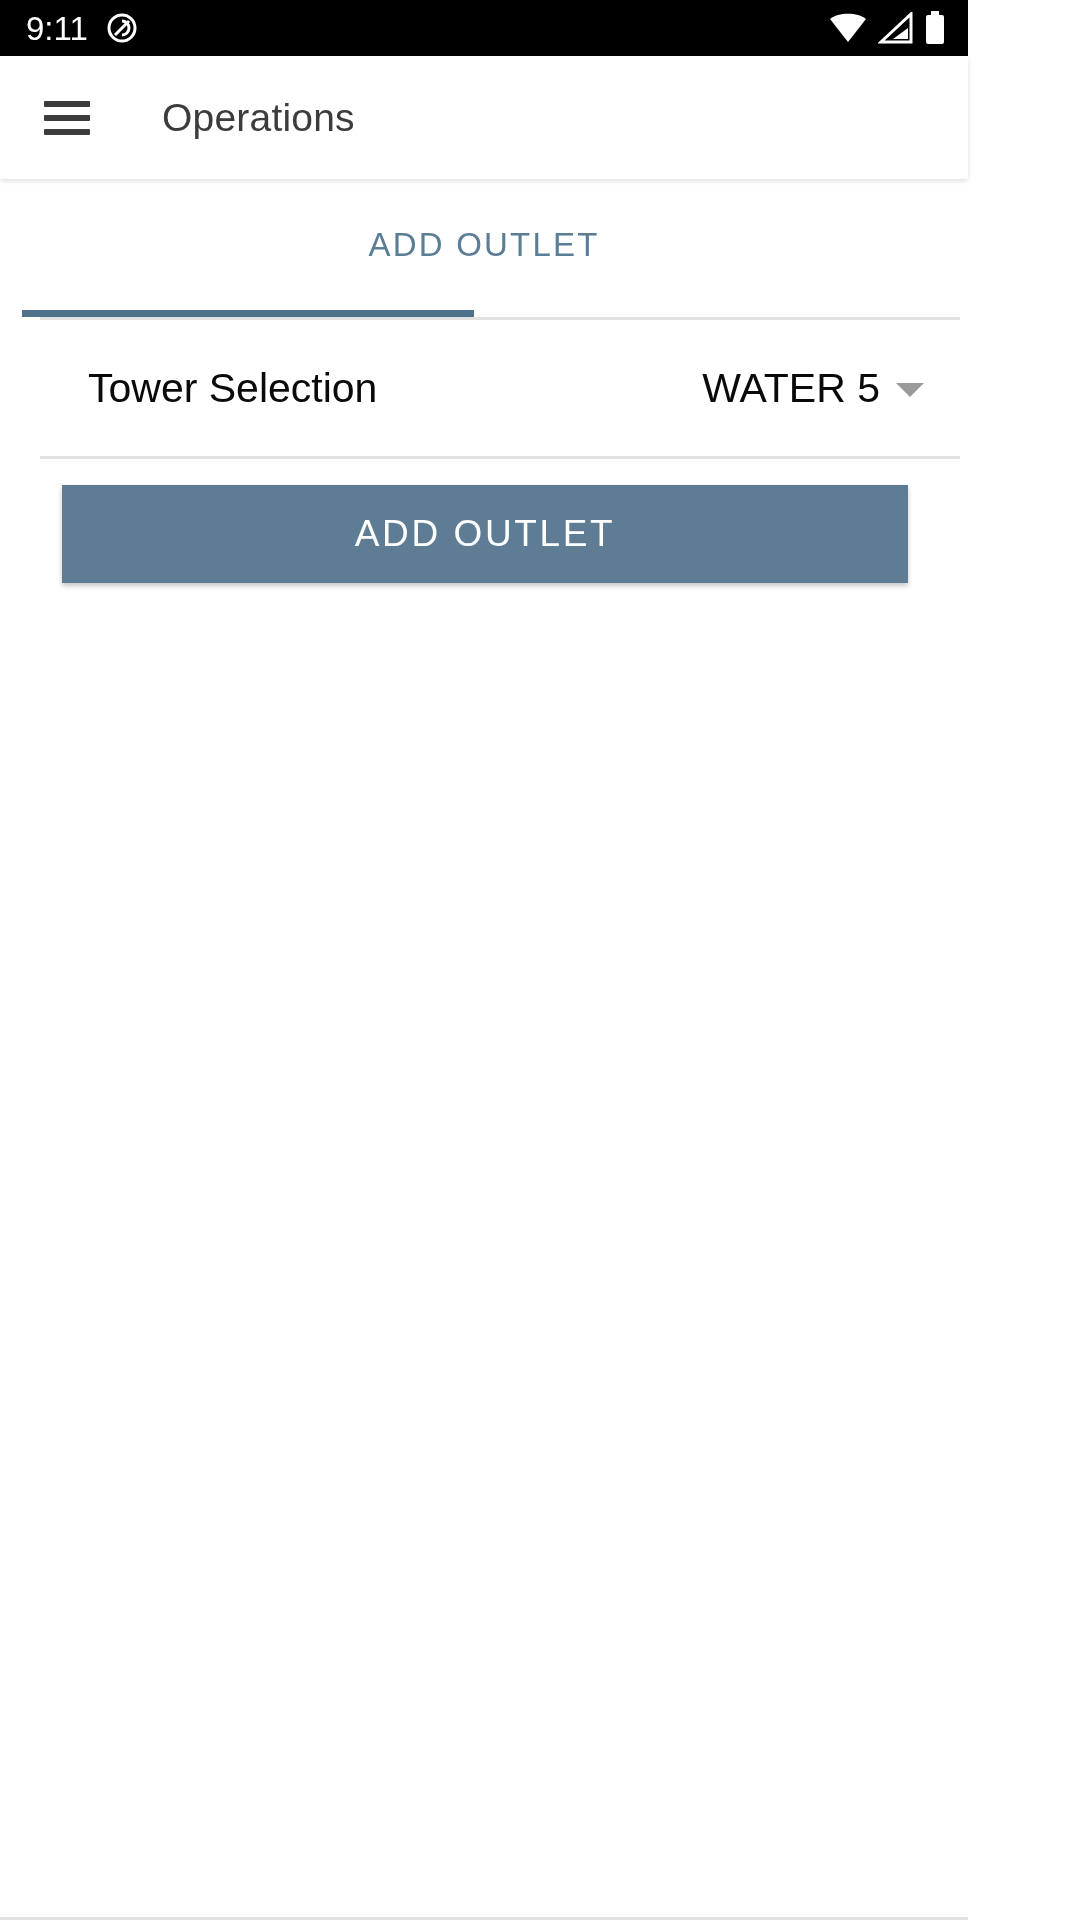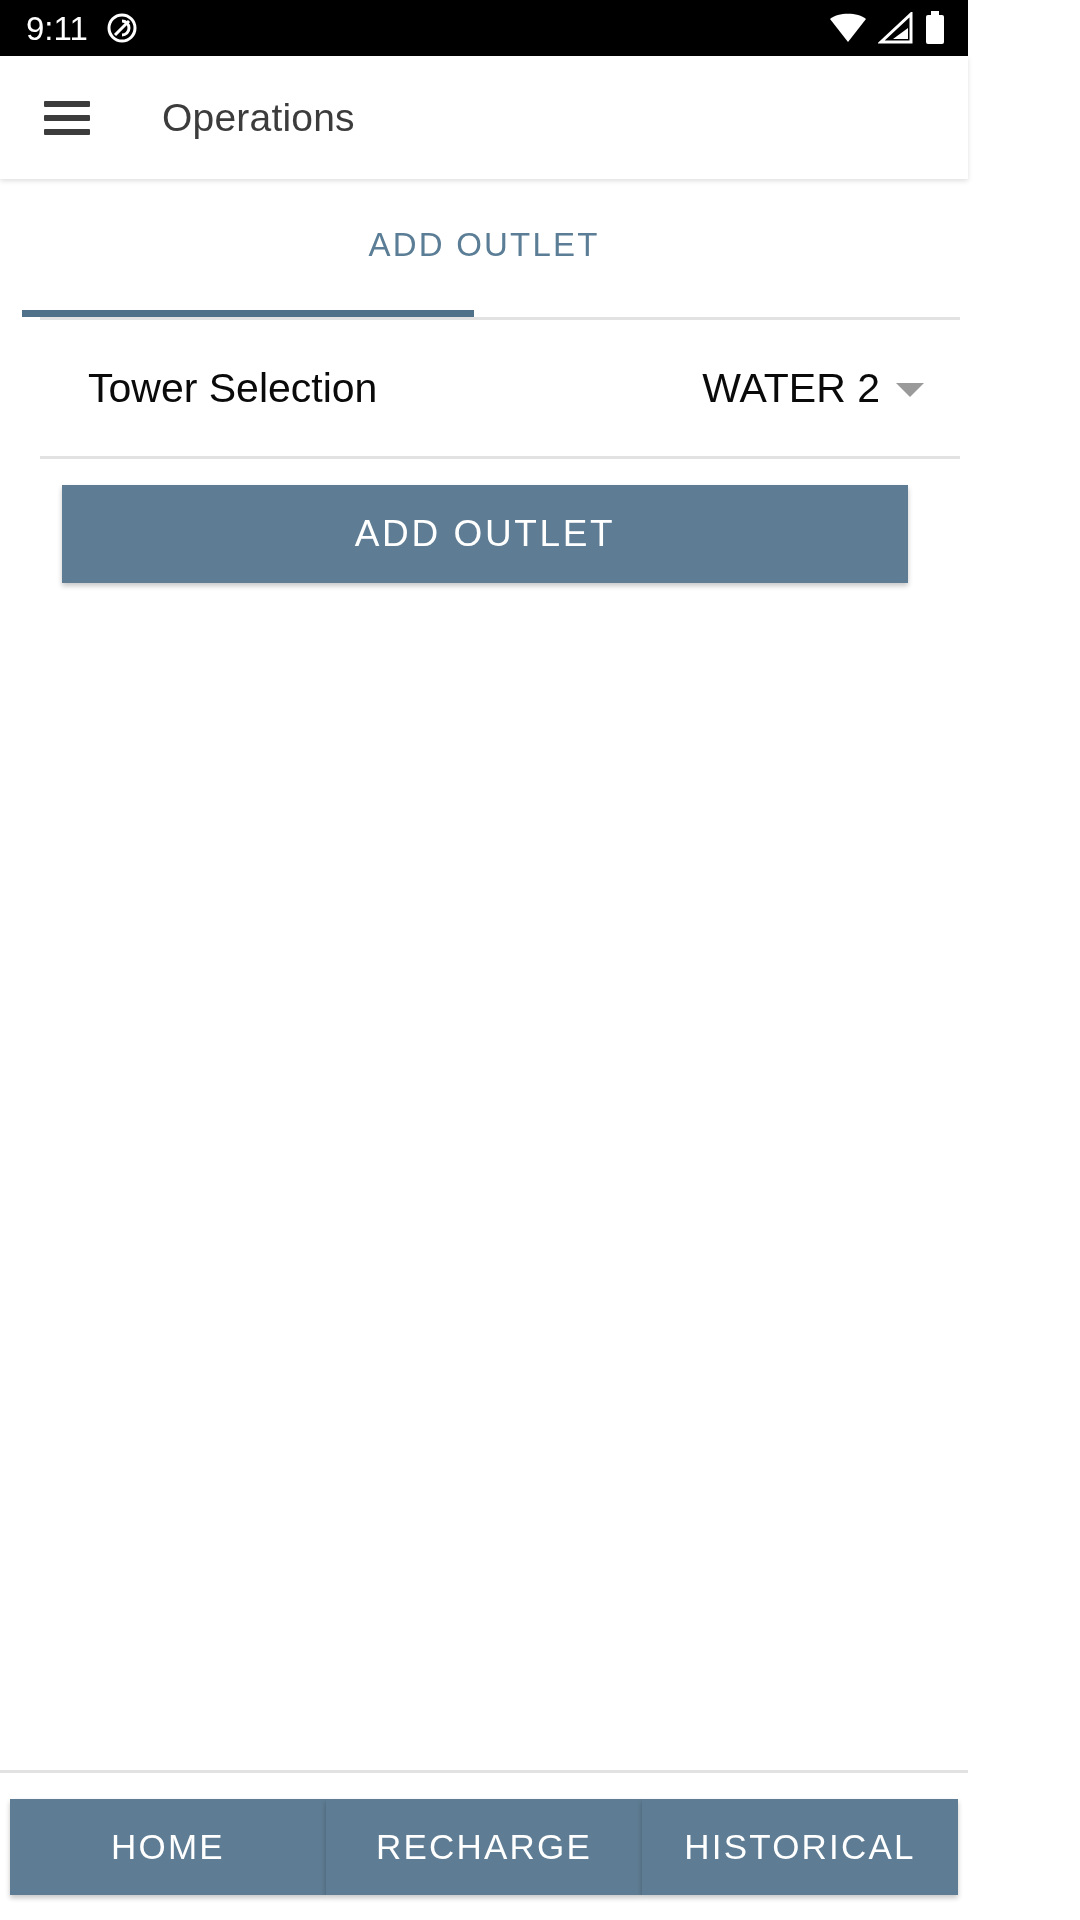--- a/index.html
+++ b/index.html
@@ -274,32 +274,27 @@
     </div>
   </div>
 
   <div class="content">
 
     <div class="divider"></div>
 
     <div class="select-row">
       <span class="row-label">Tower Selection</span>
       <span class="row-spacer"></span>
-      <span class="row-value">WATER 2</span>
+      <span class="row-value">WATER 5</span>
       <span class="caret"></span>
     </div>
     <div class="divider"></div>
 
     <div class="primary-btn-wrap">
       <button class="primary-btn">ADD OUTLET</button>
     </div>
 
     <div class="filler"></div>
   </div>
 
   <div class="bottom-sep"></div>
-  <div class="bottom-nav">
-    <button class="nav-btn">HOME</button>
-    <button class="nav-btn">RECHARGE</button>
-    <button class="nav-btn">HISTORICAL</button>
-  </div>
 
 </div>
 
 </body></html>

